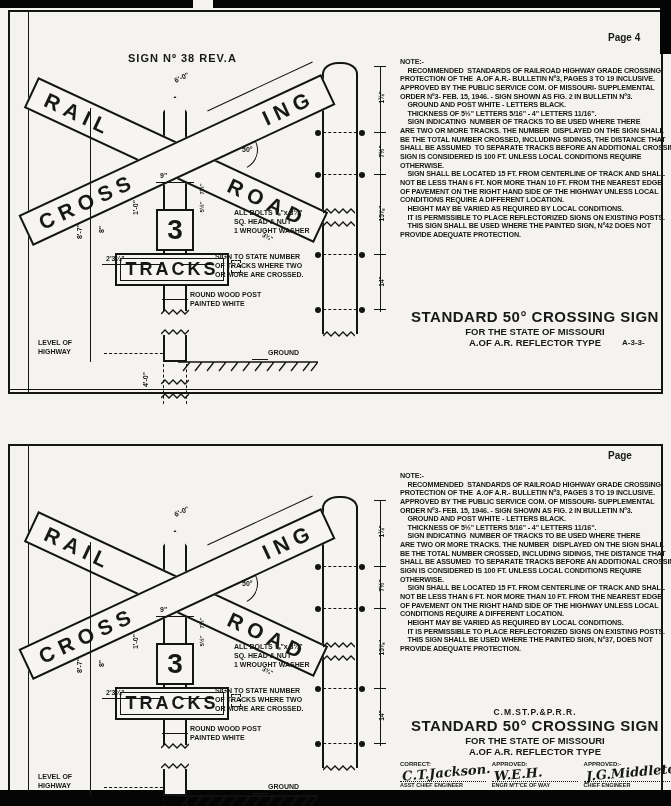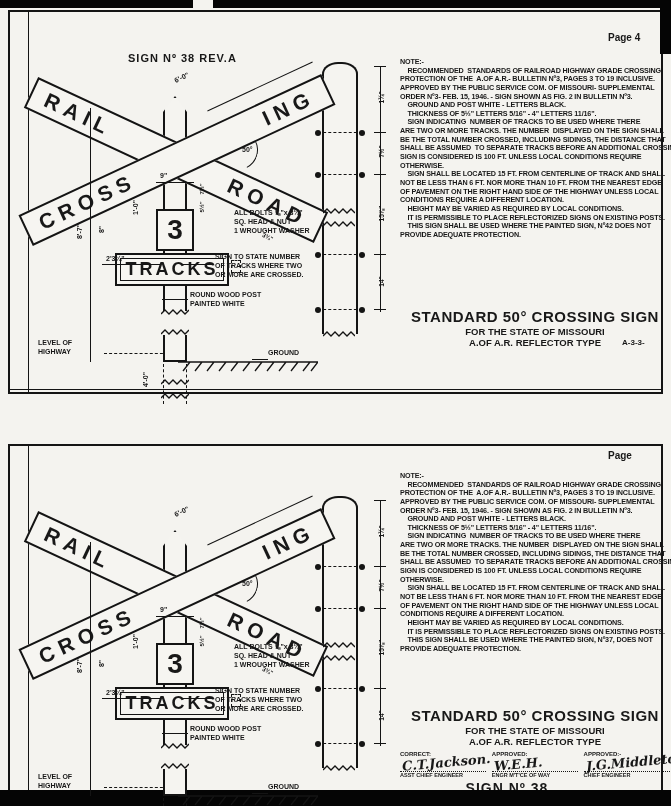--- a/index.html
+++ b/index.html
@@ -336,20 +336,21 @@
     SIGN SHALL BE LOCATED 15 FT. FROM CENTERLINE OF TRACK AND SHALL
 NOT BE LESS THAN 6 FT. NOR MORE THAN 10 FT. FROM THE NEAREST EDGE
 OF PAVEMENT ON THE RIGHT HAND SIDE OF THE HIGHWAY UNLESS LOCAL
 CONDITIONS REQUIRE A DIFFERENT LOCATION.
     HEIGHT MAY BE VARIED AS REQUIRED BY LOCAL CONDITIONS.
     IT IS PERMISSIBLE TO PLACE REFLECTORIZED SIGNS ON EXISTING POSTS.
     THIS SIGN SHALL BE USED WHERE THE PAINTED SIGN, Nº37, DOES NOT
 PROVIDE ADEQUATE PROTECTION.</div>
 
     <div class="titleblock">
+      <div class="rr-line">C.M.ST.P.&amp;P.R.R.</div>
       <div class="t1">STANDARD 50° CROSSING SIGN</div>
       <div class="t2">FOR THE STATE OF MISSOURI</div>
       <div class="t3">A.OF A.R. REFLECTOR TYPE</div>
       <div class="approvals">
         <div class="ap-col">
           <div class="ap-label">CORRECT:</div>
           <div class="sig">C.T.Jackson.</div>
           <div class="ap-title">ASST CHIEF ENGINEER</div>
         </div>
         <div class="ap-col">

